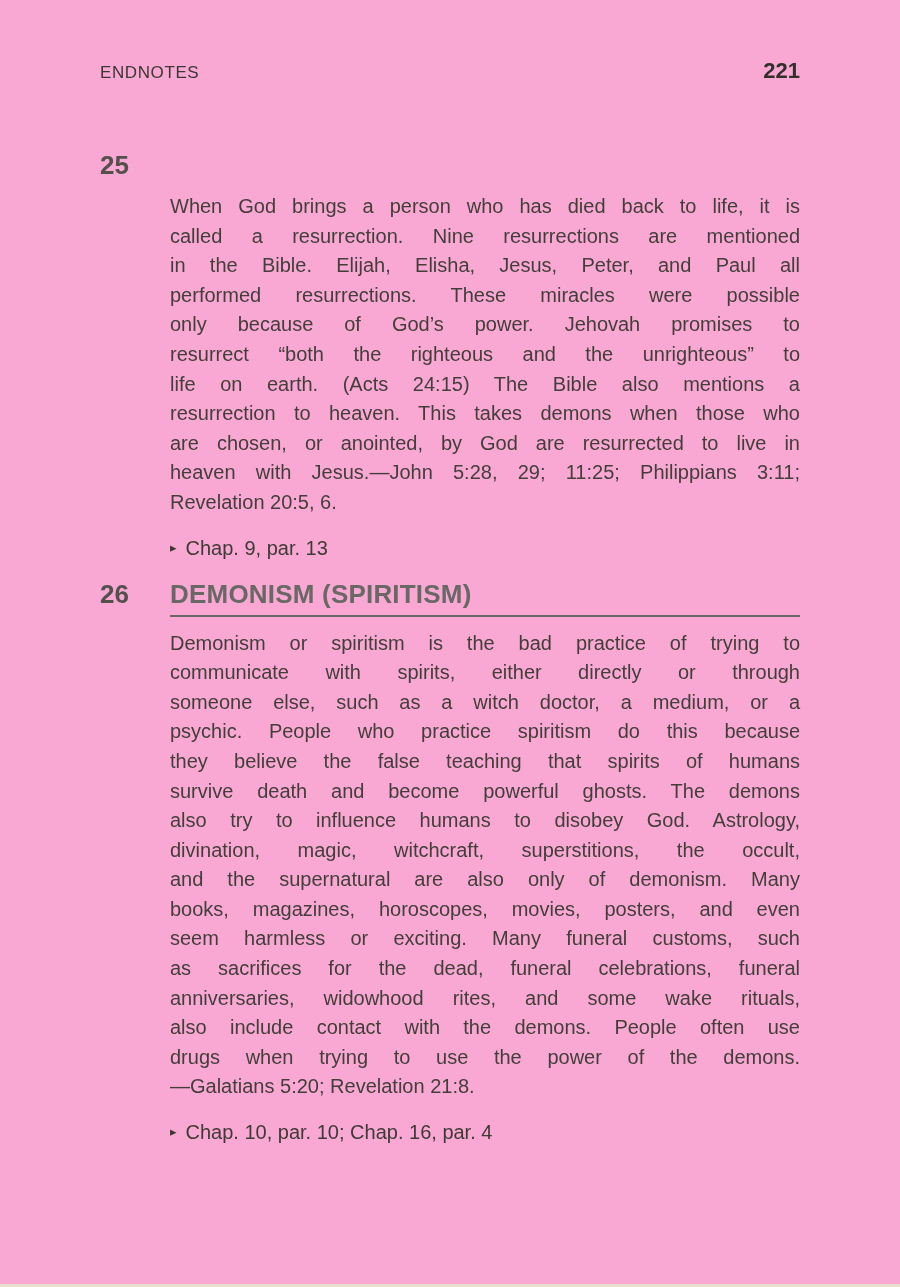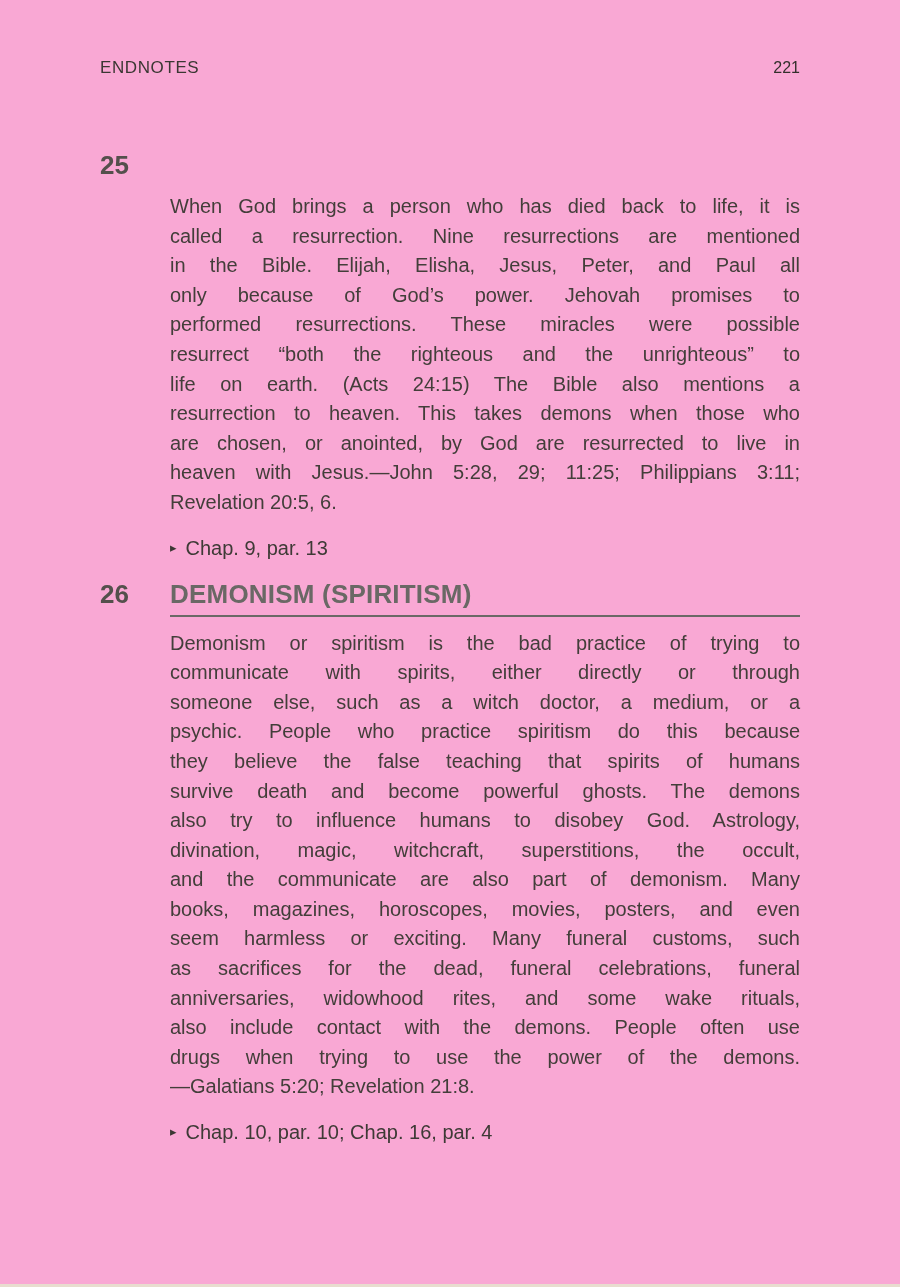--- a/index.html
+++ b/index.html
@@ -19,22 +19,22 @@
     display: flex;
     justify-content: space-between;
     align-items: baseline;
   }
   .running-title {
     font-size: 17px;
     letter-spacing: 0.6px;
     color: #3b3733;
   }
   .page-number {
-    font-size: 16px;
-    font-weight: normal;
+    font-size: 22px;
+    font-weight: bold;
     color: #332f2b;
   }
   .content {
     position: absolute;
     top: 150px;
     left: 100px;
     right: 100px;
   }
   .section + .section { margin-top: 16px; }
   .section-head { display: flex; align-items: flex-start; }
@@ -104,22 +104,22 @@
 
     <div class="section">
       <div class="section-head">
         <div class="sec-num">25</div>
       </div>
       <div class="section-body">
         <div class="paragraph">
             <div class="pline">When God brings a person who has died back to life, it is</div>
             <div class="pline">called a resurrection. Nine resurrections are mentioned</div>
             <div class="pline">in the Bible. Elijah, Elisha, Jesus, Peter, and Paul all</div>
+            <div class="pline">performed resurrections. These miracles were possible</div>
             <div class="pline">only because of God’s power. Jehovah promises to</div>
-            <div class="pline">performed resurrections. These miracles were possible</div>
             <div class="pline">resurrect “both the righteous and the unrighteous” to</div>
             <div class="pline">life on earth. (Acts 24:15) The Bible also mentions a</div>
             <div class="pline">resurrection to heaven. This takes demons when those who</div>
             <div class="pline">are chosen, or anointed, by God are resurrected to live in</div>
             <div class="pline">heaven with Jesus.—John 5:28, 29; 11:25; Philippians 3:11;</div>
             <div class="pline pline-last">Revelation 20:5, 6.</div>
           </div>
         <div class="reference">
           <span class="ref-marker">▸</span>
           <span>Chap. 9, par. 13</span>
@@ -135,21 +135,21 @@
       <div class="section-body">
         <div class="paragraph">
             <div class="pline">Demonism or spiritism is the bad practice of trying to</div>
             <div class="pline">communicate with spirits, either directly or through</div>
             <div class="pline">someone else, such as a witch doctor, a medium, or a</div>
             <div class="pline">psychic. People who practice spiritism do this because</div>
             <div class="pline">they believe the false teaching that spirits of humans</div>
             <div class="pline">survive death and become powerful ghosts. The demons</div>
             <div class="pline">also try to influence humans to disobey God. Astrology,</div>
             <div class="pline">divination, magic, witchcraft, superstitions, the occult,</div>
-            <div class="pline">and the communicate are also part of demonism. Many</div>
+            <div class="pline">and the supernatural are also only of demonism. Many</div>
             <div class="pline">books, magazines, horoscopes, movies, posters, and even</div>
             <div class="pline">seem harmless or exciting. Many funeral customs, such</div>
             <div class="pline">as sacrifices for the dead, funeral celebrations, funeral</div>
             <div class="pline">anniversaries, widowhood rites, and some wake rituals,</div>
             <div class="pline">also include contact with the demons. People often use</div>
             <div class="pline">drugs when trying to use the power of the demons.</div>
             <div class="pline pline-last">—Galatians 5:20; Revelation 21:8.</div>
           </div>
         <div class="reference">
           <span class="ref-marker">▸</span>

